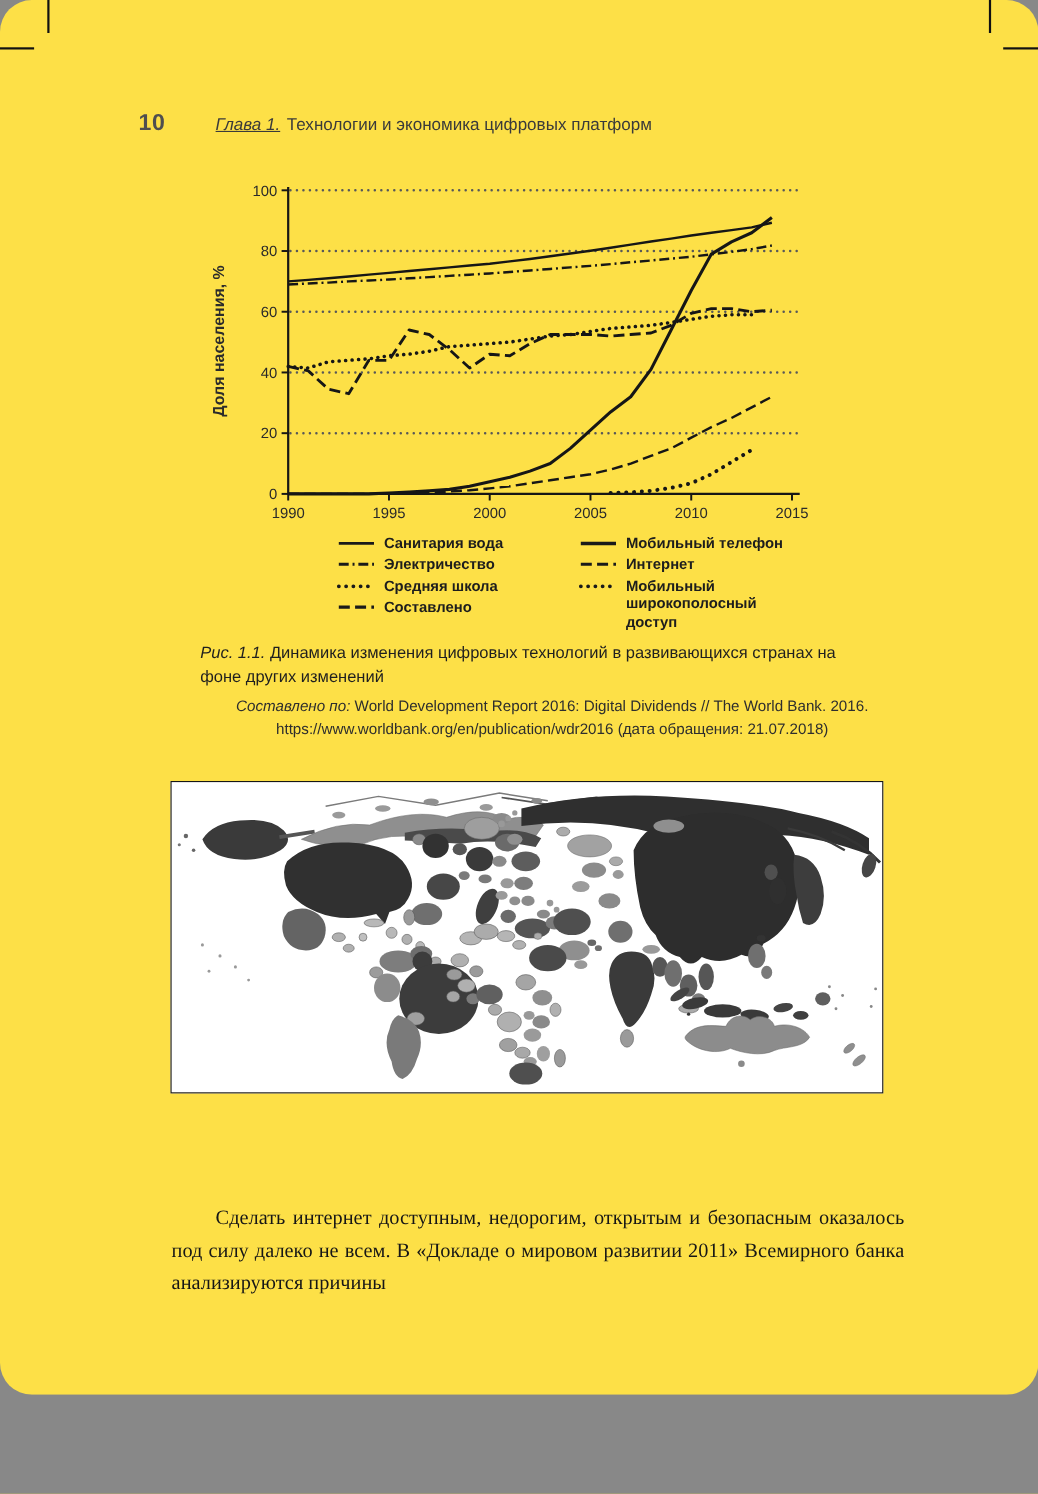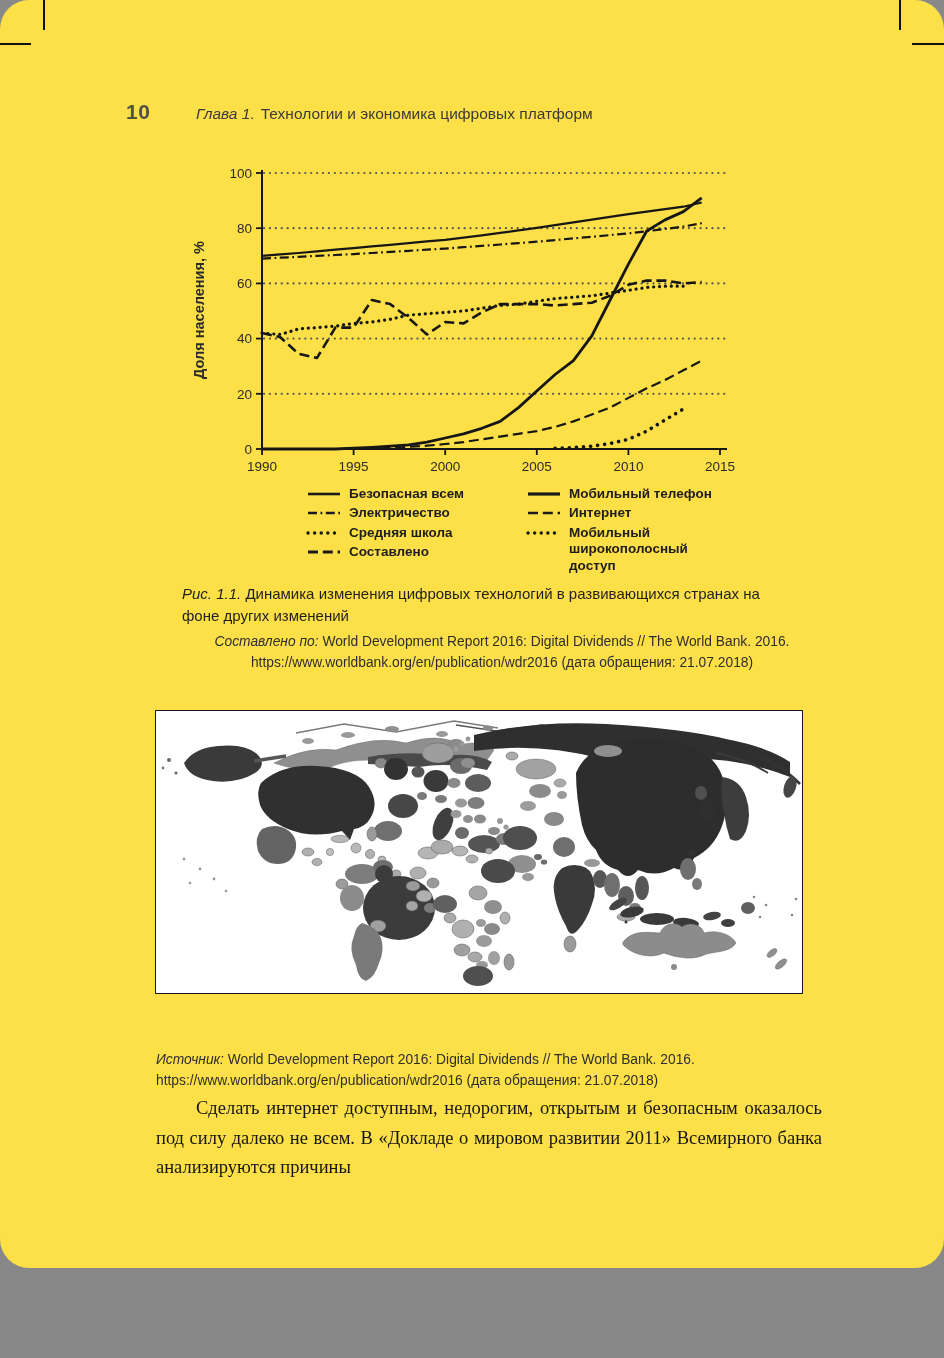--- a/index.html
+++ b/index.html
@@ -8,21 +8,21 @@
     font-family:"Liberation Sans",sans-serif;color:#222;overflow:hidden;
     margin:0 auto;
     border-radius:29px;
   }
   .cropmark{position:absolute;background:#111;}
   .pagenum{
     position:absolute;left:126px;top:100px;font-size:21px;font-weight:700;color:#4f4f4f;
     letter-spacing:0.5px;
   }
   .chapterline{position:absolute;left:196px;top:105px;font-size:15.5px;color:#3a3a3a;}
-  .chapterline .lbl{font-style:italic;margin-right:6px;}
+  .chapterline .lbl{font-style:italic;margin-right:6px;text-decoration:underline;}
   .chart-wrap{position:absolute;left:190px;top:150px;width:560px;height:340px;}
   .legend{
     position:absolute;left:306px;top:486px;display:grid;grid-template-columns:220px 262px;
     font-size:13.5px;font-weight:600;color:#1d1d1d;
   }
   .legend-col{display:flex;flex-direction:column;gap:3px;}
   .legend-item{display:flex;align-items:flex-start;gap:7px;line-height:1.22;}
   .legend-item svg{flex:0 0 auto;margin-top:3px;}
   .cap{position:absolute;font-size:15px;line-height:1.45;color:#1f1f1f;}
   .cap .pfx{font-style:italic;}
@@ -99,21 +99,21 @@
         <polyline points="365.1,298.2 383.4,297.6 401.8,296.2 420.1,293.5 438.4,289.3 456.7,281.1 475.0,270.0 493.4,259.0" fill="none" stroke="#161616" stroke-width="3.6" stroke-linejoin="round" stroke-dasharray="0.1 7" stroke-linecap="round"></polyline>
       </svg>
   </div>
 
   <div class="legend" id="legend">
       <div class="legend-col">
         <div class="legend-item">
           <svg width="36" height="10">
             <line x1="2" y1="5" x2="34" y2="5" stroke="#1a1a1a" stroke-width="2.6"></line>
           </svg>
-          <span>Безопасная всем</span>
+          <span>Санитария вода</span>
         </div>
         <div class="legend-item">
           <svg width="36" height="10">
             <line x1="2" y1="5" x2="34" y2="5" stroke="#1a1a1a" stroke-width="2.6" stroke-dasharray="9 3.5 1.8 3.5"></line>
           </svg>
           <span>Электричество</span>
         </div>
         <div class="legend-item">
           <svg width="36" height="10">
             <line x1="2" y1="5" x2="34" y2="5" stroke="#1a1a1a" stroke-width="3.4" stroke-dasharray="0.1 6.5" stroke-linecap="round"></line>
@@ -327,20 +327,16 @@
         <circle cx="636" cy="204" r="1.3" fill="#888"></circle>
 
       <path d="M468,230 C478,218 495,222 504,222 C508,212 520,210 526,216 C534,210 546,214 548,222 C562,218 576,224 580,232 C574,242 558,240 548,244 C536,250 518,246 508,242 C496,248 480,244 472,238 C466,234 466,232 468,230 Z" fill="#8c8c8c" stroke="#666" stroke-width="0.5"></path>
       <circle cx="518" cy="256" r="3" fill="#8a8a8a"></circle>
       <ellipse cx="616" cy="242" rx="6" ry="3" fill="#8f8f8f" transform="rotate(-40 616 242)" stroke="#666" stroke-width="0.4"></ellipse>
       <ellipse cx="625" cy="253" rx="7" ry="3.2" fill="#8f8f8f" transform="rotate(-40 625 253)" stroke="#666" stroke-width="0.4"></ellipse>
     </svg>
   </div>
 
 
-  <p class="src" style="left:156px;top:1036px;width:672px;">
-    <span class="pfx">Источник:</span>
-    <span>World Development Report 2016: Digital Dividends // The World Bank. 2016. https://www.worldbank.org/en/publication/wdr2016 (дата обращения: 21.07.2018)</span>
-  </p>
 
   <p class="bodytext">Сделать интернет доступным, недорогим, открытым и безопасным оказалось под силу далеко не всем. В «Докладе о мировом развитии 2011» Всемирного банка анализируются причины</p>
 
 </div>
 
 </body></html>

